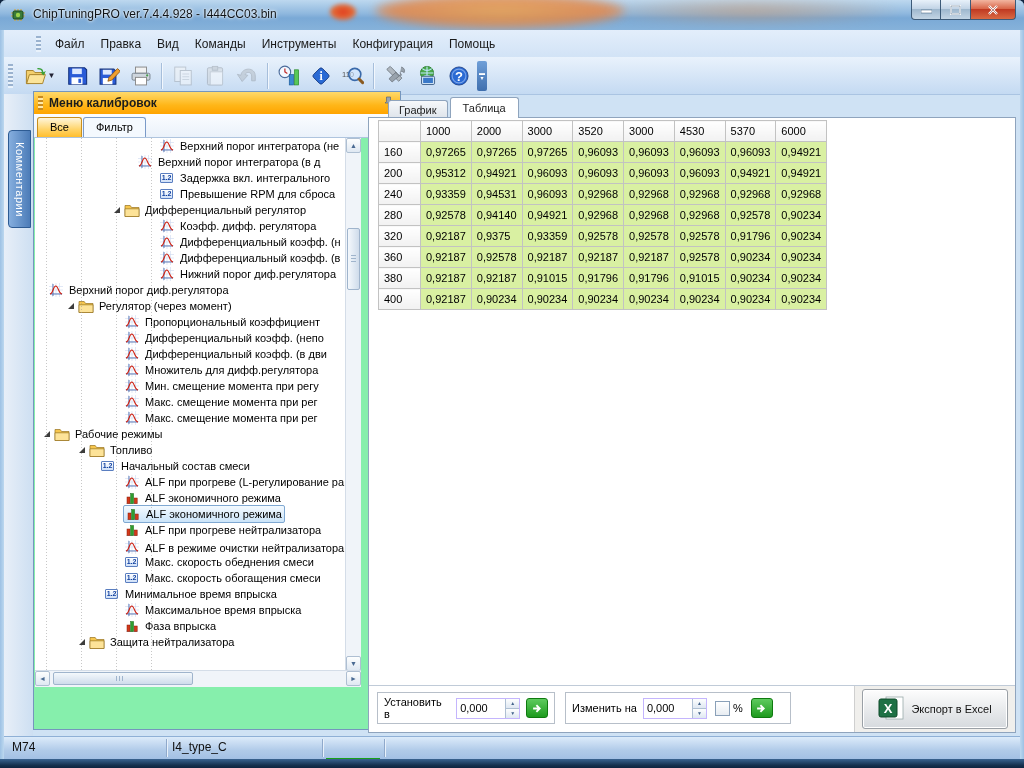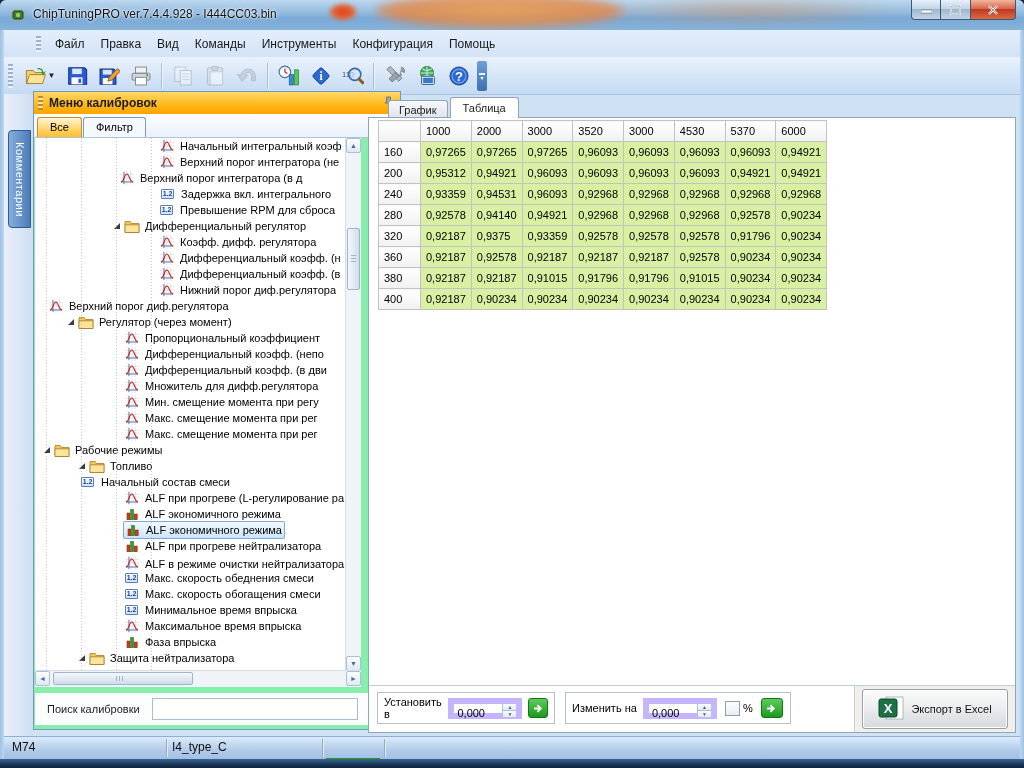--- a/index.html
+++ b/index.html
@@ -113,21 +113,21 @@
   table.cal th{background:linear-gradient(#ffffff,#f1f1f1);}
   table.cal th.rowh{width:31px;}
   table.cal th.colh{width:37px;}
   table.cal td{background:#d9f0a2;}
   .bottombar{position:absolute;left:0;right:0;bottom:0;height:46px;background:#fff;border-top:1px solid #c0cbd8;}
   .gbox{position:absolute;top:6px;height:32px;border:1px solid #b7bfc9;display:flex;align-items:center;
      font-size:11px;box-sizing:border-box;background:#fff;}
   .gbox.g1{left:8px;width:178px;}
   .gbox.g2{left:196px;width:226px;}
   .gbox .lbl{margin:0 6px;}
-  .spin{display:flex;border:6px solid #c4b5fd;height:21px;background:#fff;box-sizing:border-box;}
+  .spin{display:flex;border:1px solid #c4b5fd;height:21px;background:#fff;box-sizing:border-box;}
   .spinval{width:42px;font-size:11px;padding:3px 3px 0;}
   .spinbtns{width:14px;display:flex;flex-direction:column;}
   .spinbtns span{flex:1;font-size:5px;color:#44648c;display:flex;align-items:center;justify-content:center;
      background:linear-gradient(#fdfefe,#dfe8f2);border-left:1px solid #aebfd2;}
   .spinbtns span:first-child{border-bottom:1px solid #aebfd2;}
   .gbtn{margin:0 6px;width:22px;height:20px;border:1px solid #0f7a0f;border-radius:3px;
      background:linear-gradient(#5ecb5e,#1d9a1d);display:flex;align-items:center;justify-content:center;padding:0;}
   .cb{width:13px;height:13px;border:1px solid #8aa0b8;background:linear-gradient(#fff,#e8edf2);margin:0 3px 0 8px;}
   .pct{margin-right:2px;}
   .excelzone{position:absolute;right:0;top:0;bottom:0;width:160px;background:#f0efec;border-left:1px solid #cfcfcf;}
@@ -329,52 +329,38 @@
               <span class="spacer"></span>
               <span style="display: flex; align-items: center; height: 16px;">
                 <span class="ticon">
                   <svg width="14" height="14" viewBox="0 0 14 14">
                     <rect width="14" height="14" fill="#fff"></rect>
                     <path d="M0 3.5h14M0 7h14M0 10.5h14M3.5 0v14M7 0v14M10.5 0v14" stroke="#ccd8f0" stroke-width=".6"></path>
                     <path d="M4 1v12M1 11h12" stroke="#5070b0" stroke-width=".9"></path>
                     <path d="M1 11C4 11 4.2 3 6.8 3S9.5 11 13 11" stroke="#d02010" stroke-width="1.1" fill="none"></path>
                   </svg>
                 </span>
-                <span class="tlabel">Начальный интегральный коэф</span>
+                <span class="tlabel">Верхний порог интегратора (не</span>
+              </span>
+            </div>
+            <div class="tree-row" style="padding-left: 71px; margin-left: 18px;">
+              <span class="spacer"></span>
+              <span style="display: flex; align-items: center; height: 16px;">
+                <span class="ticon">
+                  <svg width="14" height="14" viewBox="0 0 14 14">
+                    <rect width="14" height="14" fill="#fff"></rect>
+                    <path d="M0 3.5h14M0 7h14M0 10.5h14M3.5 0v14M7 0v14M10.5 0v14" stroke="#ccd8f0" stroke-width=".6"></path>
+                    <path d="M4 1v12M1 11h12" stroke="#5070b0" stroke-width=".9"></path>
+                    <path d="M1 11C4 11 4.2 3 6.8 3S9.5 11 13 11" stroke="#d02010" stroke-width="1.1" fill="none"></path>
+                  </svg>
+                </span>
+                <span class="tlabel">Верхний порог интегратора (в д</span>
               </span>
             </div>
             <div class="tree-row" style="padding-left: 111px;">
-              <span class="spacer"></span>
-              <span style="display: flex; align-items: center; height: 16px;">
-                <span class="ticon">
-                  <svg width="14" height="14" viewBox="0 0 14 14">
-                    <rect width="14" height="14" fill="#fff"></rect>
-                    <path d="M0 3.5h14M0 7h14M0 10.5h14M3.5 0v14M7 0v14M10.5 0v14" stroke="#ccd8f0" stroke-width=".6"></path>
-                    <path d="M4 1v12M1 11h12" stroke="#5070b0" stroke-width=".9"></path>
-                    <path d="M1 11C4 11 4.2 3 6.8 3S9.5 11 13 11" stroke="#d02010" stroke-width="1.1" fill="none"></path>
-                  </svg>
-                </span>
-                <span class="tlabel">Верхний порог интегратора (не</span>
-              </span>
-            </div>
-            <div class="tree-row" style="padding-left: 71px;">
-              <span class="spacer"></span>
-              <span style="display: flex; align-items: center; height: 16px;">
-                <span class="ticon">
-                  <svg width="14" height="14" viewBox="0 0 14 14">
-                    <rect width="14" height="14" fill="#fff"></rect>
-                    <path d="M0 3.5h14M0 7h14M0 10.5h14M3.5 0v14M7 0v14M10.5 0v14" stroke="#ccd8f0" stroke-width=".6"></path>
-                    <path d="M4 1v12M1 11h12" stroke="#5070b0" stroke-width=".9"></path>
-                    <path d="M1 11C4 11 4.2 3 6.8 3S9.5 11 13 11" stroke="#d02010" stroke-width="1.1" fill="none"></path>
-                  </svg>
-                </span>
-                <span class="tlabel">Верхний порог интегратора (в д</span>
-              </span>
-            </div>
-            <div class="tree-row" style="padding-left: 75px; margin-left: 37px;">
               <span class="spacer"></span>
               <span style="display: flex; align-items: center; height: 16px;">
                 <span class="ticon">
                   <span class="num-icon">1.2</span>
                 </span>
                 <span class="tlabel">Задержка вкл. интегрального</span>
               </span>
             </div>
             <div class="tree-row" style="padding-left: 111px;">
               <span class="spacer"></span>
@@ -610,21 +596,21 @@
               <span style="display: flex; align-items: center; height: 16px;">
                 <span class="ticon">
                   <svg width="16" height="13" viewBox="0 0 16 13">
                     <path d="M1 1.5h5.2L7.6 3.5H15v9H1z" fill="#f7c64d" stroke="#96731f" stroke-width=".7"></path>
                     <path d="M1 4.8h14v7.7H1z" fill="#fde398" stroke="#96731f" stroke-width=".7"></path>
                   </svg>
                 </span>
                 <span class="tlabel">Топливо</span>
               </span>
             </div>
-            <div class="tree-row" style="padding-left: 32px;">
+            <div class="tree-row" style="padding-left: 52px;">
               <span class="spacer"></span>
               <span style="display: flex; align-items: center; height: 16px;">
                 <span class="ticon">
                   <span class="num-icon">1.2</span>
                 </span>
                 <span class="tlabel">Начальный состав смеси</span>
               </span>
             </div>
             <div class="tree-row" style="padding-left: 76px;">
               <span class="spacer"></span>
@@ -707,21 +693,21 @@
             </div>
             <div class="tree-row" style="padding-left: 76px;">
               <span class="spacer"></span>
               <span style="display: flex; align-items: center; height: 16px;">
                 <span class="ticon">
                   <span class="num-icon">1.2</span>
                 </span>
                 <span class="tlabel">Макс. скорость обогащения смеси</span>
               </span>
             </div>
-            <div class="tree-row" style="padding-left: 76px;">
+            <div class="tree-row" style="padding-left: 56px;">
               <span class="spacer"></span>
               <span style="display: flex; align-items: center; height: 16px;">
                 <span class="ticon">
                   <span class="num-icon">1.2</span>
                 </span>
                 <span class="tlabel">Минимальное время впрыска</span>
               </span>
             </div>
             <div class="tree-row" style="padding-left: 76px;">
               <span class="spacer"></span>
@@ -771,24 +757,20 @@
         <div class="vsb">
           <div class="sbtn">▲</div>
           <div class="vthumb"></div>
           <div class="sbtn bottom">▼</div>
         </div>
         <div class="hsb">
           <div class="sbtn" style="left:0">◄</div>
           <div class="hthumb"></div>
           <div class="sbtn" style="right:0">►</div>
         </div>
-      </div>
-      <div class="searchrow">
-        <span class="slabel">Поиск калибровки</span>
-        <input class="search-input" value="" style="">
       </div>
     </div>
 
     <div class="rightpanel">
       <div class="rtabs" id="rtabs"><span class="rtab">График</span><span class="rtab active">Таблица</span></div>
       <div class="rcontent">
         <table class="cal" id="caltable">
             <thead>
               <tr>
                 <th class="rowh"></th>

